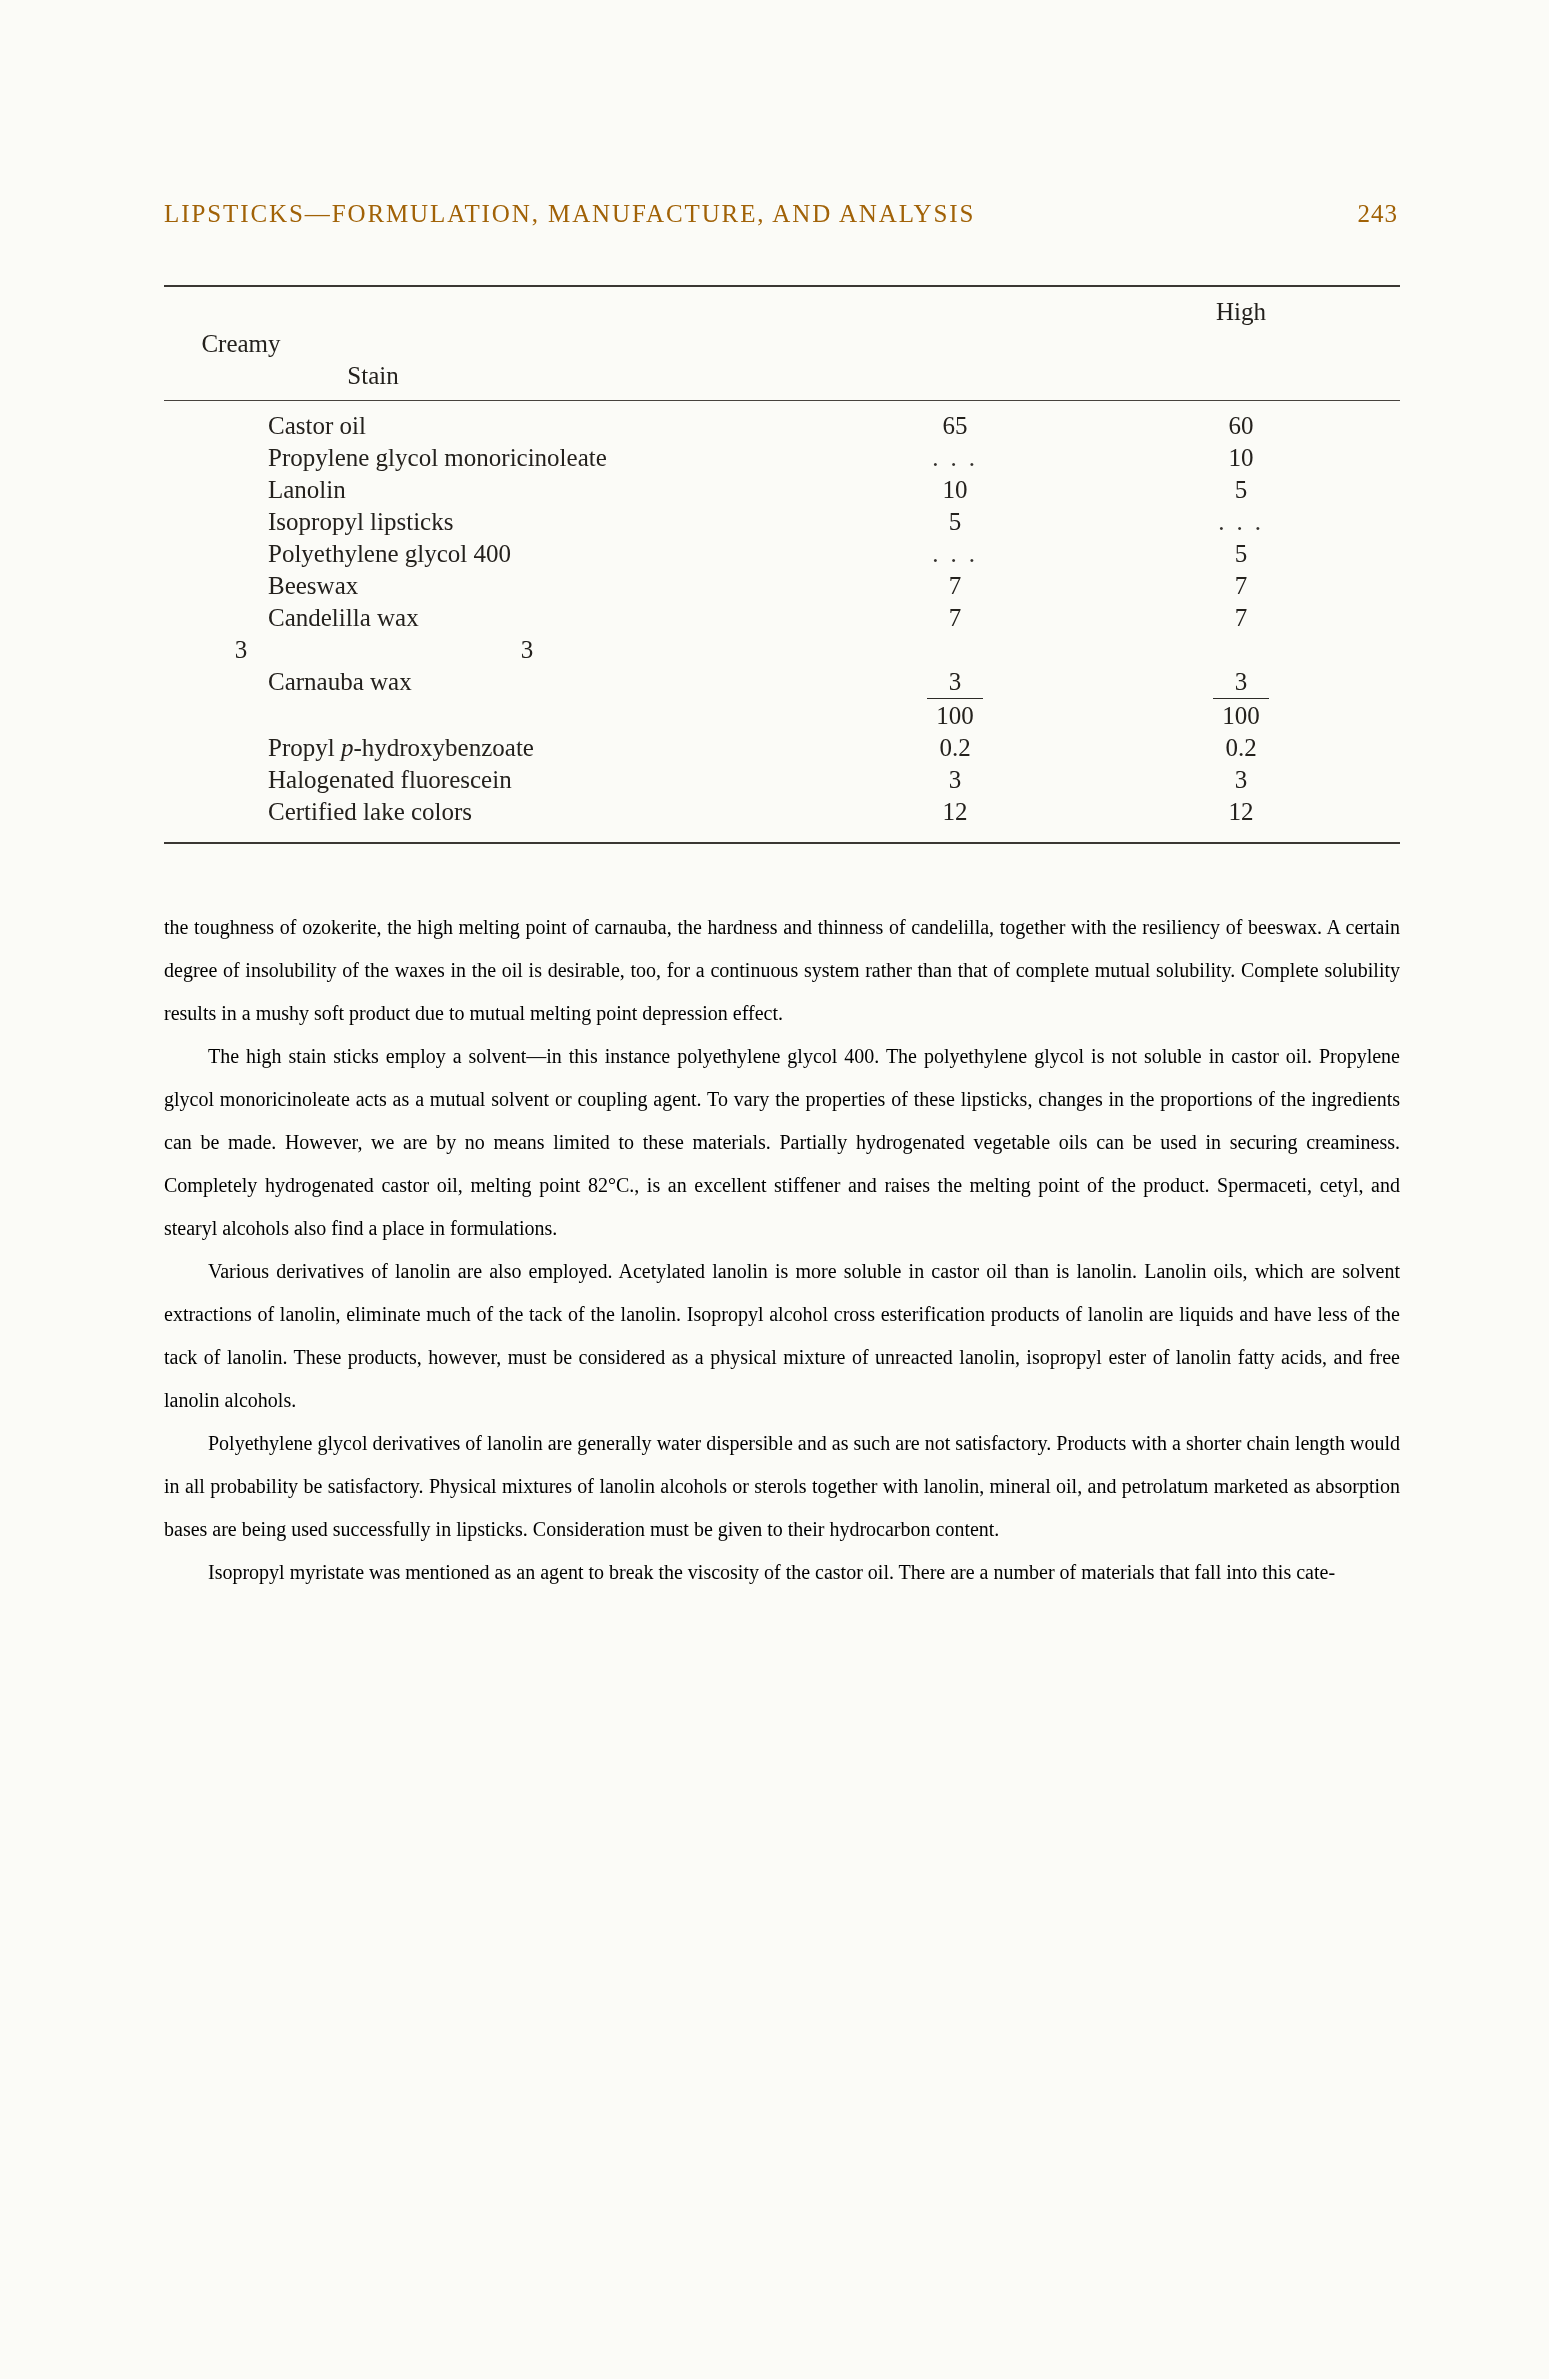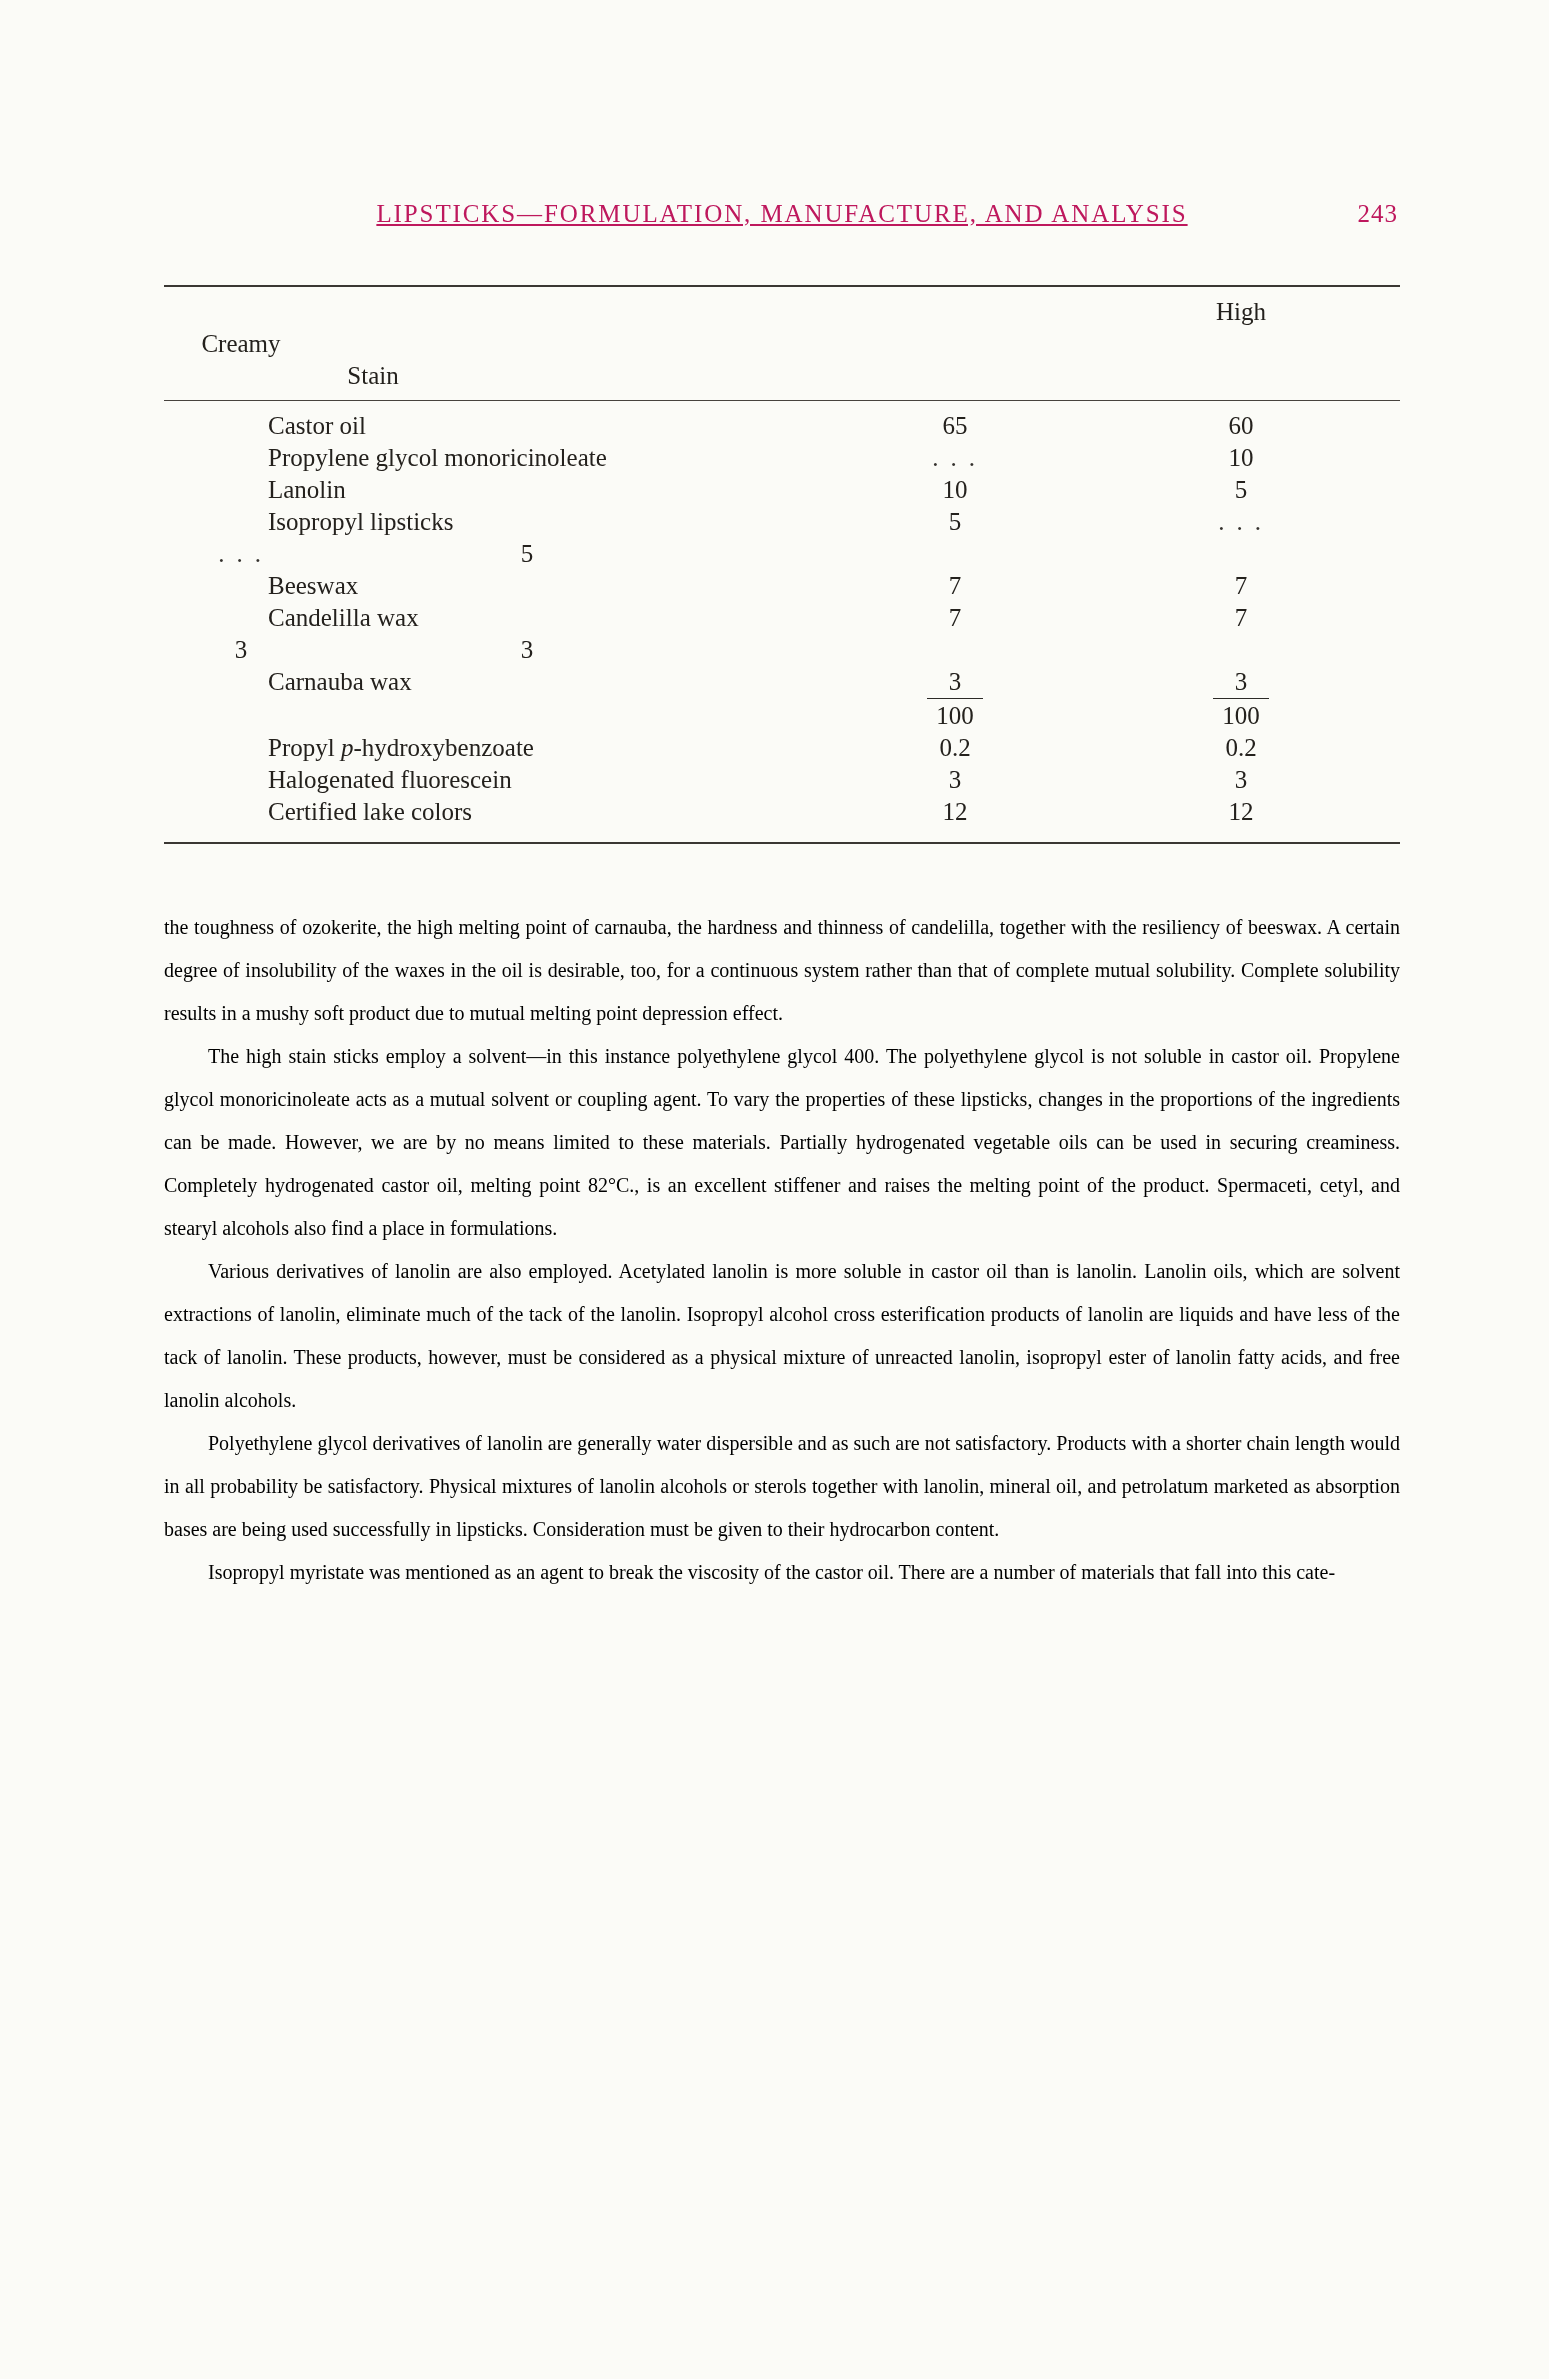--- a/index.html
+++ b/index.html
@@ -14,26 +14,25 @@
     box-sizing: border-box;
     background: #fbfbf7;
     color: #1e1c1a;
     font-family: "Liberation Serif", "DejaVu Serif", serif;
     padding: 198px 150px 87px 164px;
   }
 
   
   .running-head {
     position: relative;
-    text-align: center;
+    text-align: left;
     font-size: 25px;
     letter-spacing: 1.9px;
     line-height: 31px;
-    color: #be185d;
-    text-decoration: underline;
+    color: #a16207;
   }
   .running-head .page-num {
     position: absolute;
     right: 1.9px;
     top: 0;
     letter-spacing: 1px;
   }
 
   
   .formula-table {
@@ -112,20 +111,21 @@
         <span class="c-name">Lanolin</span>
         <span class="c-val">10</span>
         <span class="c-val stain">5</span>
       </div>
       <div class="trow">
         <span class="c-name">Isopropyl lipsticks</span>
         <span class="c-val">5</span>
         <span class="c-val stain dots">. . .</span>
       </div>
       <div class="trow">
+        <span class="c-name">Polyethylene glycol 400</span>
         <span class="c-val dots">. . .</span>
         <span class="c-val stain">5</span>
       </div>
       <div class="trow">
         <span class="c-name">Beeswax</span>
         <span class="c-val">7</span>
         <span class="c-val stain">7</span>
       </div>
       <div class="trow">
         <span class="c-name">Candelilla wax</span>

